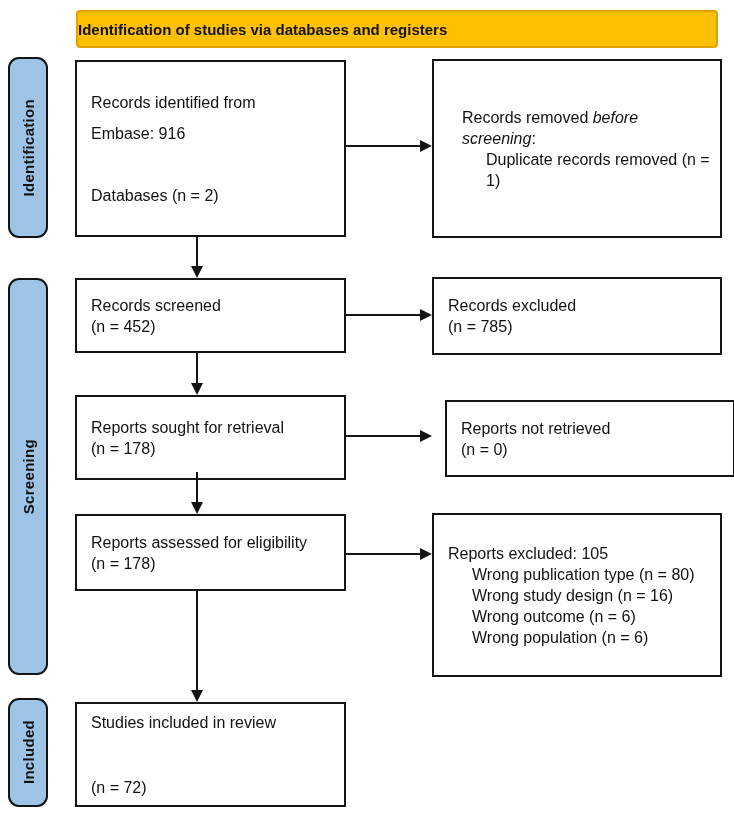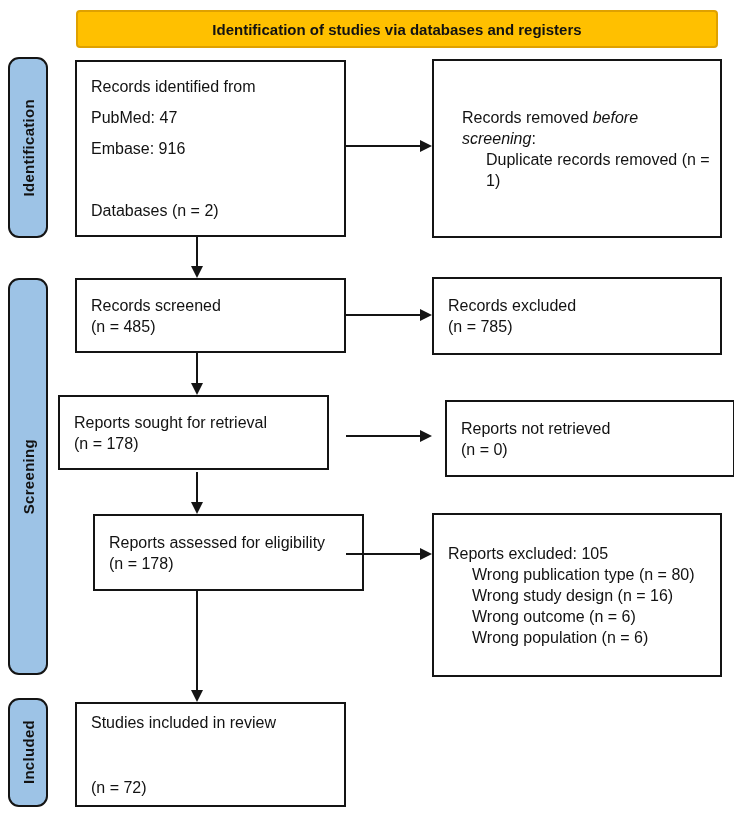--- a/index.html
+++ b/index.html
@@ -15,21 +15,21 @@
 
   
   .banner {
     position: absolute;
     left: 76px; top: 10px;
     width: 642px; height: 38px;
     background: var(--banner-fill, #FFC000);
     border: 2px solid var(--banner-border, #DFA100);
     border-radius: 4px;
     box-sizing: border-box;
-    display: flex; align-items: center; justify-content: center;
+    display: flex; align-items: center; 
     font-weight: bold; font-size: 15px;
   }
 
   
   .stage {
     position: absolute;
     left: 8px; width: 40px;
     background: var(--stage-fill, #9DC3E6);
     border: 2.5px solid var(--stage-border, #141414);
     border-radius: 11px;
@@ -60,23 +60,23 @@
     font-size: 16px; line-height: 21px;
   }
   .line { min-height: 21px; white-space: nowrap; }
   .indent { margin-left: 24px; }
   em { font-style: italic; }
 
   .box-identified     { left: 75px;  top: 60px;  width: 271px; height: 177px; gap: 10px; }
   .box-removed        { left: 432px; top: 59px;  width: 290px; height: 179px; padding-left: 28px; }
   .box-screened       { left: 75px;  top: 278px; width: 271px; height: 75px;  }
   .box-rec-excluded   { left: 432px; top: 277px; width: 290px; height: 78px;  }
-  .box-sought         { left: 58px;  top: 395px; width: 271px; height: 75px;  }
+  .box-sought         { left: 75px;  top: 395px; width: 271px; height: 85px;  }
   .box-not-retrieved  { left: 432px; top: 400px; width: 290px; height: 77px; margin-left: 13px;  }
-  .box-assessed       { left: 75px;  top: 514px; width: 271px; height: 77px; margin-left: 18px;  }
+  .box-assessed       { left: 75px;  top: 514px; width: 271px; height: 77px;  }
   .box-rep-excluded   { left: 432px; top: 513px; width: 290px; height: 164px; }
   .box-included       { left: 75px;  top: 702px; width: 271px; height: 105px; gap: 44px; }
 
   
   .arrow { position: absolute; }
   .arrow svg { display: block; }
   .arrow line    { stroke: var(--arrow, #141414); stroke-width: 2; }
   .arrow polygon { fill: var(--arrow, #141414); }
 </style>
 </head>
@@ -93,36 +93,35 @@
   </div>
   <div class="stage stage-screening">
     <span class="stage-label">Screening</span>
   </div>
   <div class="stage stage-included">
     <span class="stage-label">Included</span>
   </div>
 
   <div class="box box-identified">
     <div class="line">Records identified from</div>
-    <div class="line">PubMed: 47</div>
     <div class="line">Embase: 916</div>
     <div class="line"></div>
     <div class="line">Databases (n = 2)</div>
   </div>
 
   <div class="box box-removed">
     <div class="line"><span>Records removed </span><em>before</em></div>
     <div class="line"><em>screening</em><span>:</span></div>
     <div class="line indent">Duplicate records removed (n =</div>
     <div class="line indent">1)</div>
   </div>
 
   <div class="box box-screened">
     <div class="line">Records screened</div>
-    <div class="line">(n = 485)</div>
+    <div class="line">(n = 452)</div>
   </div>
   <div class="box box-rec-excluded">
     <div class="line">Records excluded</div>
     <div class="line">(n = 785)</div>
   </div>
 
   <div class="box box-sought">
     <div class="line">Reports sought for retrieval</div>
     <div class="line">(n = 178)</div>
   </div>

